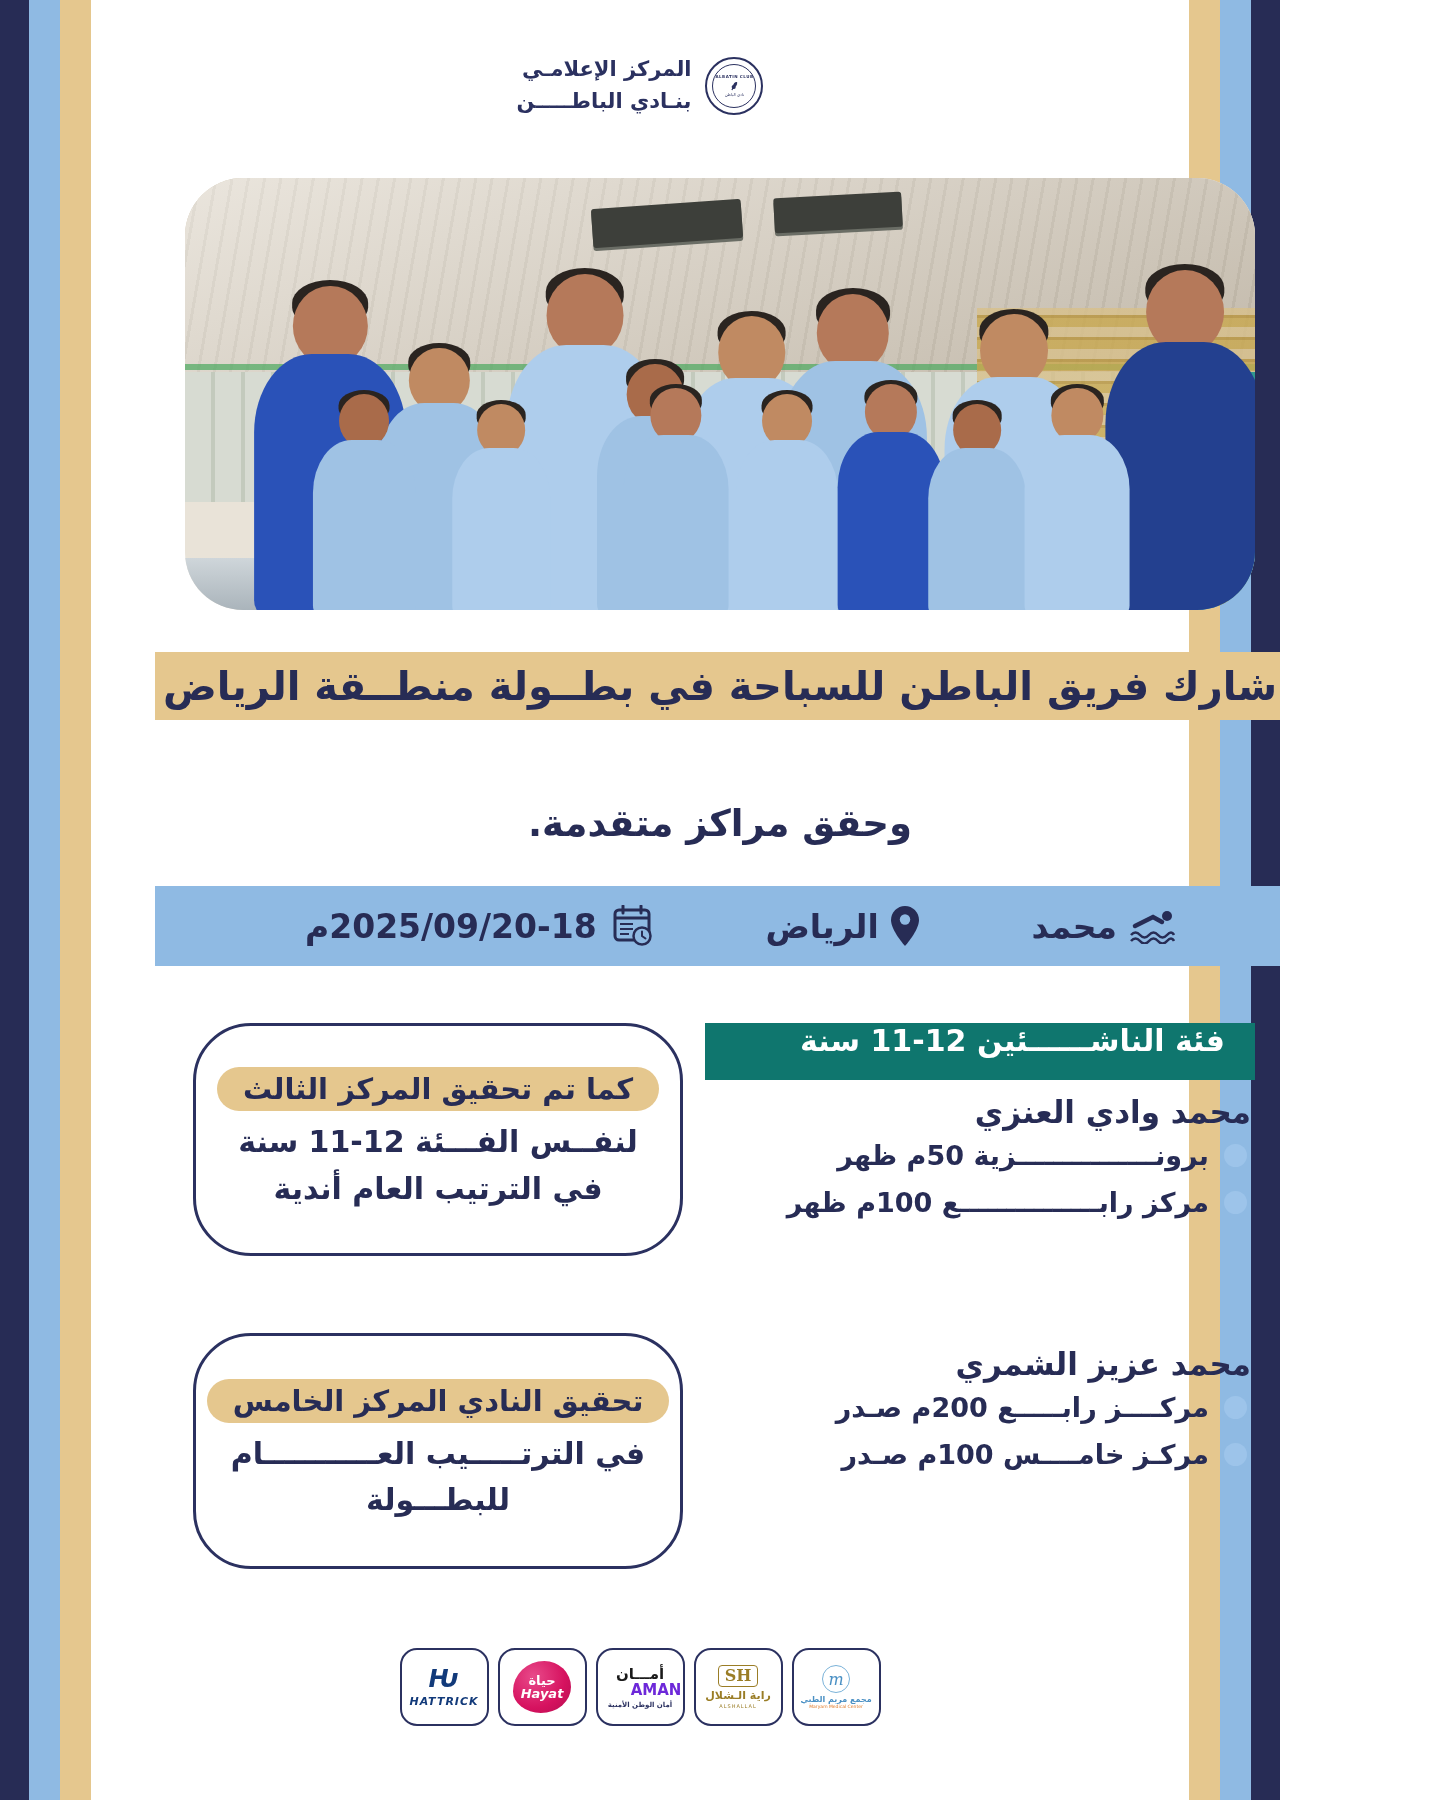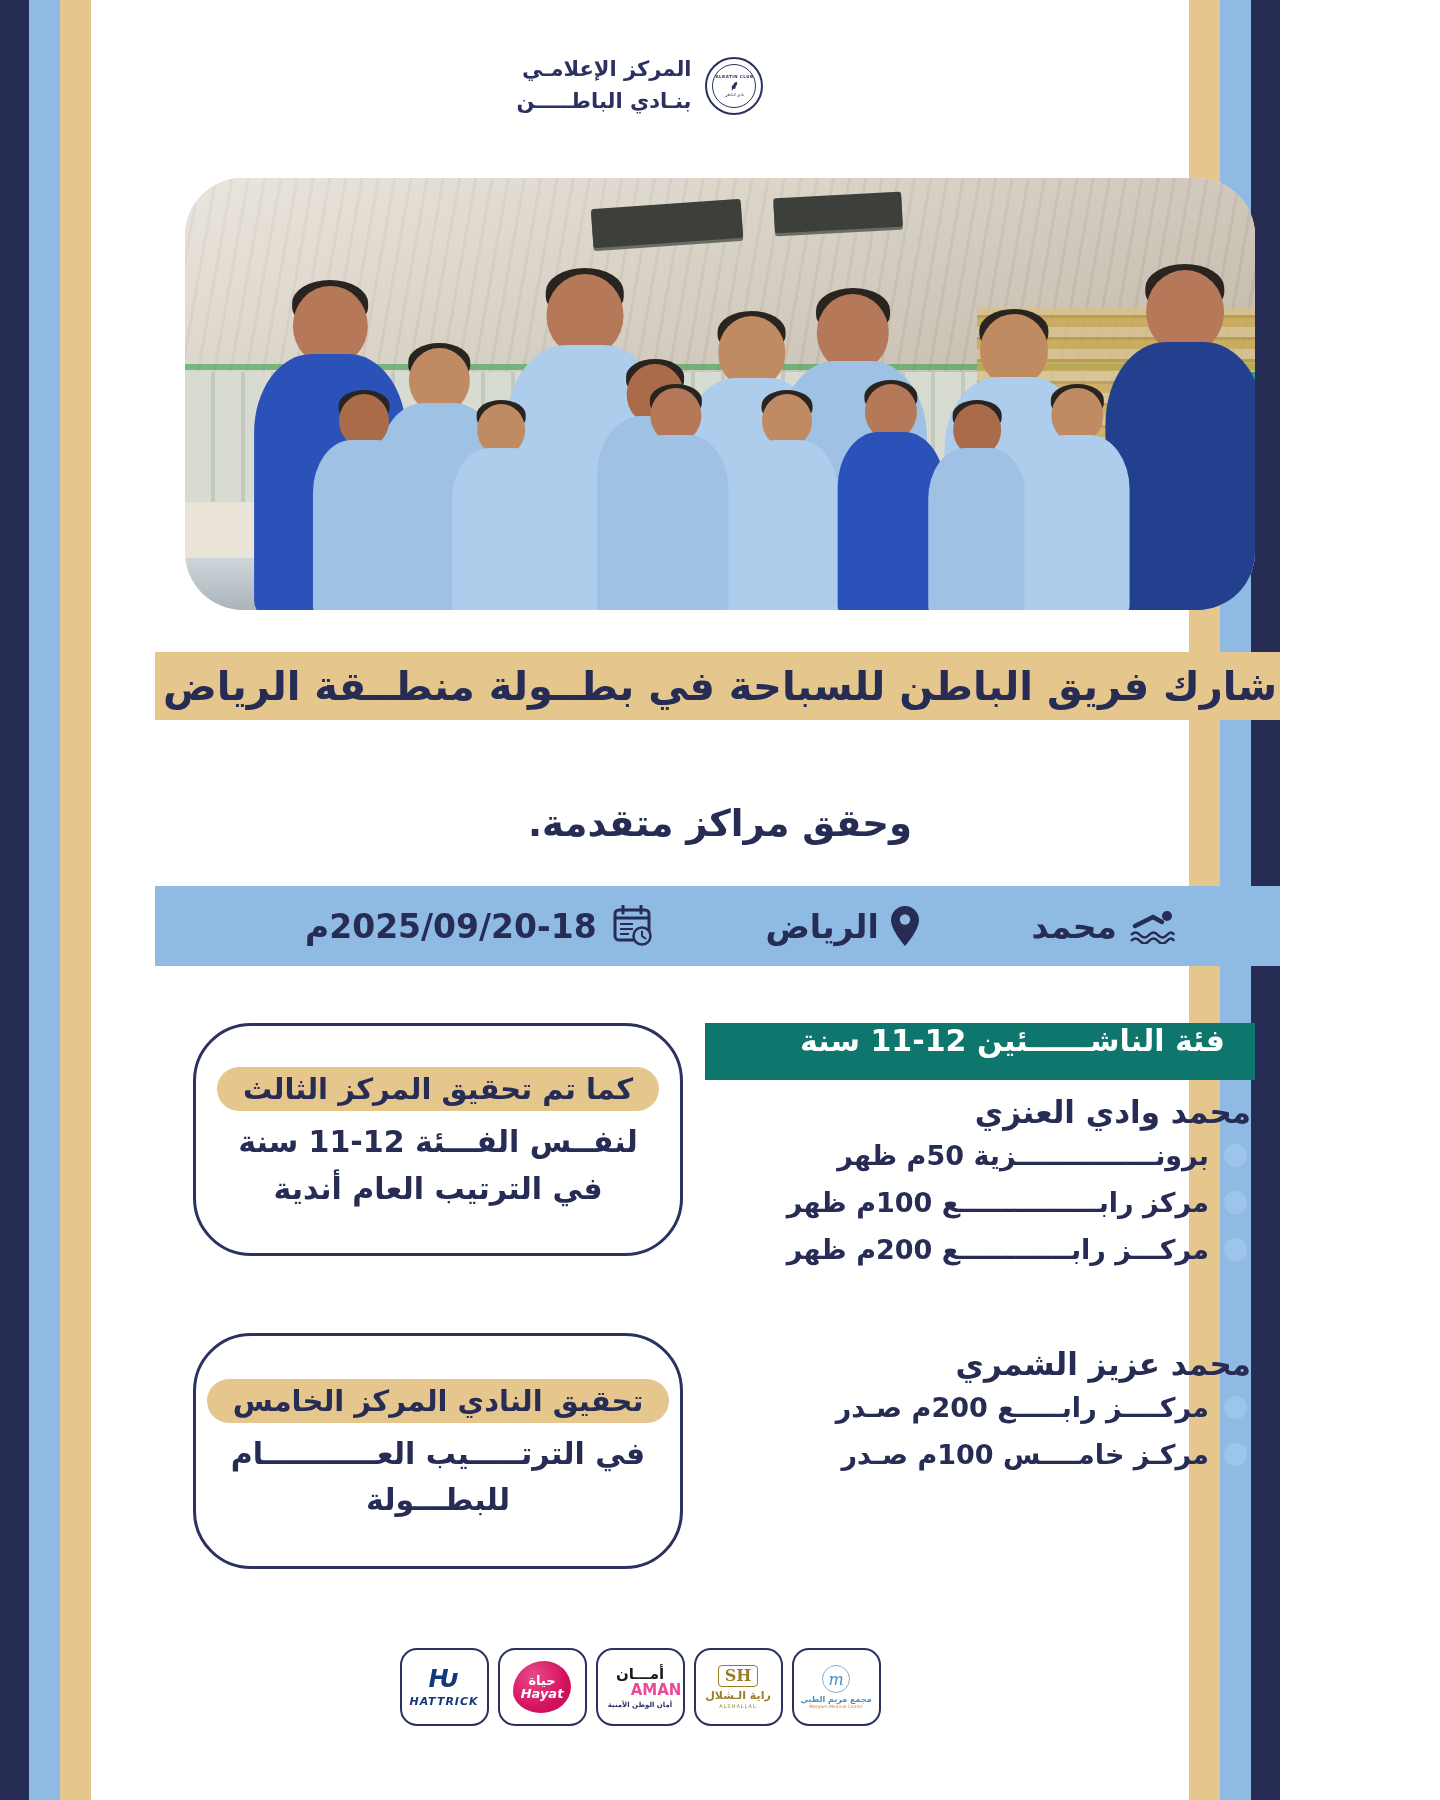--- a/index.html
+++ b/index.html
@@ -85,21 +85,21 @@
   .sp-box{width:85px;height:74px;border:2px solid #2b3160;border-radius:17px;background:#fff;
       display:flex;flex-direction:column;align-items:center;justify-content:center;overflow:hidden;}
   .sp-hattrick-mark{font-size:24px;font-weight:bold;font-style:italic;color:#123a7a;line-height:1;}
   .sp-hattrick-label{font-size:11px;font-weight:bold;font-style:italic;letter-spacing:1px;color:#123a7a;margin-top:4px;}
   .sp-hayat{width:58px;height:52px;background:radial-gradient(circle at 35% 30%,#e84a8a,#d6125f 60%,#b30d50);
       border-radius:54% 46% 52% 48%/58% 50% 50% 42%;display:flex;flex-direction:column;
       align-items:center;justify-content:center;color:#fff;}
   .sp-hayat .ar{font-size:13px;font-weight:bold;line-height:1;}
   .sp-hayat .en{font-size:13px;font-weight:bold;font-style:italic;line-height:1;}
   .sp-aman .ar{font-size:15px;font-weight:bold;color:#1a1a1a;line-height:1.1;}
-  .sp-aman .en{font-size:15px;font-weight:bold;color:#ec4899;line-height:1.1;margin-left:32px;}
+  .sp-aman .en{font-size:15px;font-weight:bold;color:#6d28d9;line-height:1.1;margin-left:32px;}
   .sp-aman .sub{font-size:7px;font-weight:bold;color:#2b3160;margin-top:2px;}
   .sp-sh .mark{font-family:"DejaVu Serif",serif;font-size:16px;font-weight:bold;color:#9a7d26;
       border:1px solid #9a7d26;border-radius:4px;padding:0 6px;line-height:1.3;}
   .sp-sh .ar{font-size:11px;font-weight:bold;color:#9a7d26;margin-top:2px;}
   .sp-sh .sub{font-size:5px;letter-spacing:1px;color:#9a7d26;margin-top:1px;}
   .sp-mmc .mark{font-family:"DejaVu Serif",serif;font-style:italic;font-size:16px;color:#4a90c4;
       border:1.5px solid #7ab2d8;border-radius:50%;width:26px;height:26px;display:flex;
       align-items:center;justify-content:center;}
   .sp-mmc .ar{font-size:8px;font-weight:bold;color:#4a90c4;margin-top:2px;}
   .sp-mmc .sub{font-size:4.5px;color:#e07b2a;}
@@ -274,24 +274,20 @@
     </div>
     <div class="cat-name">محمد وادي العنزي</div>
     <div class="res-row">
       <span class="res-dot"></span>
       <span class="res-txt">برونـــــــــــــــزية 50م ظهر</span>
     </div>
     <div class="res-row">
       <span class="res-dot"></span>
       <span class="res-txt">مركز رابـــــــــــــــع 100م ظهر</span>
     </div>
-    <div class="res-row">
-      <span class="res-dot"></span>
-      <span class="res-txt">مركـــز رابــــــــــــع 200م ظهر</span>
-    </div>
   </div>
 
   <div class="cat" style="top:1332px;">
     <div class="cat-name">محمد عزيز الشمري</div>
     <div class="res-row">
       <span class="res-dot"></span>
       <span class="res-txt">مركــــز رابـــــع 200م صـدر</span>
     </div>
     <div class="res-row">
       <span class="res-dot"></span>

